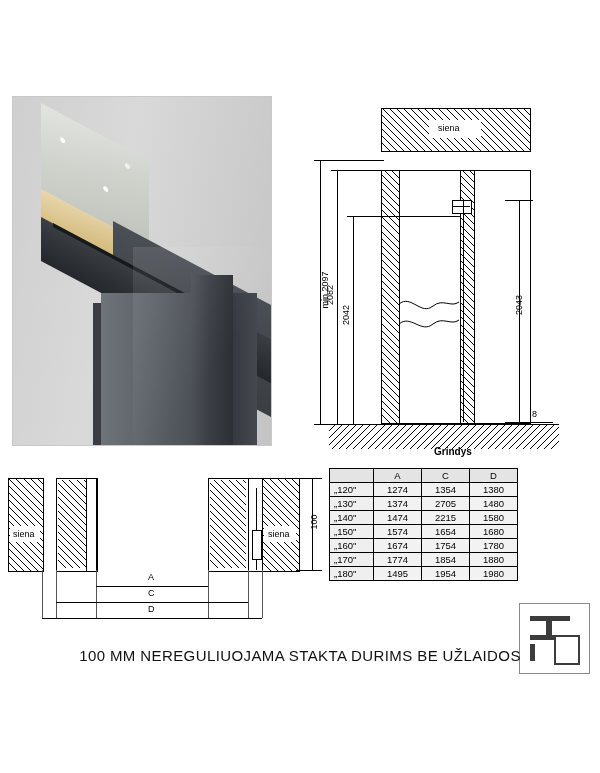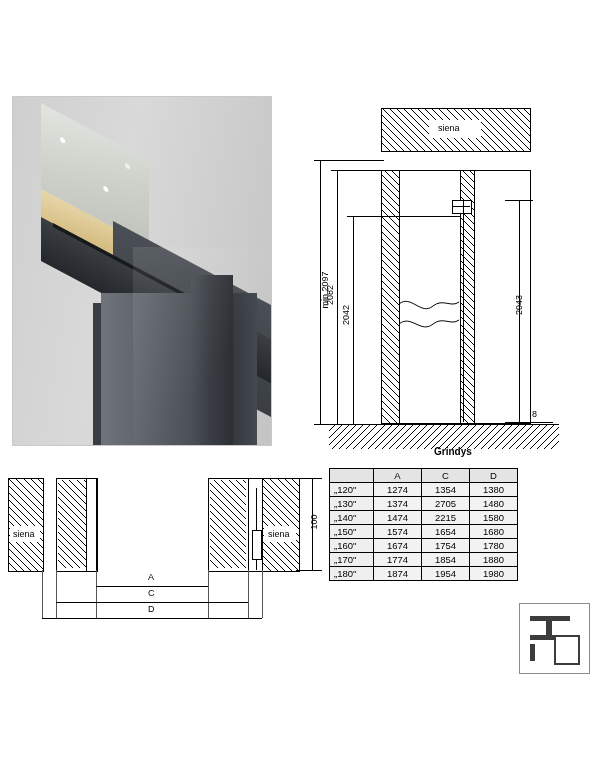--- a/index.html
+++ b/index.html
@@ -381,30 +381,31 @@
         <td>1780</td>
       </tr>
       <tr>
         <td class="rowhead">„170"</td>
         <td>1774</td>
         <td>1854</td>
         <td>1880</td>
       </tr>
       <tr>
         <td class="rowhead">„180"</td>
-        <td>1874</td>
+        <td>1495</td>
         <td>1954</td>
         <td>1980</td>
       </tr>
     </tbody>
   </table>
 
 
   <div class="logo">
     <div class="l1"></div>
     <div class="l2"></div>
     <div class="l3"></div>
     <div class="l4"></div>
     <div class="l5"></div>
   </div>
 
+  <div class="caption">100 MM NEREGULIUOJAMA STAKTA DURIMS BE UŽLAIDOS</div>
 
 </div>
 
 </body></html>

